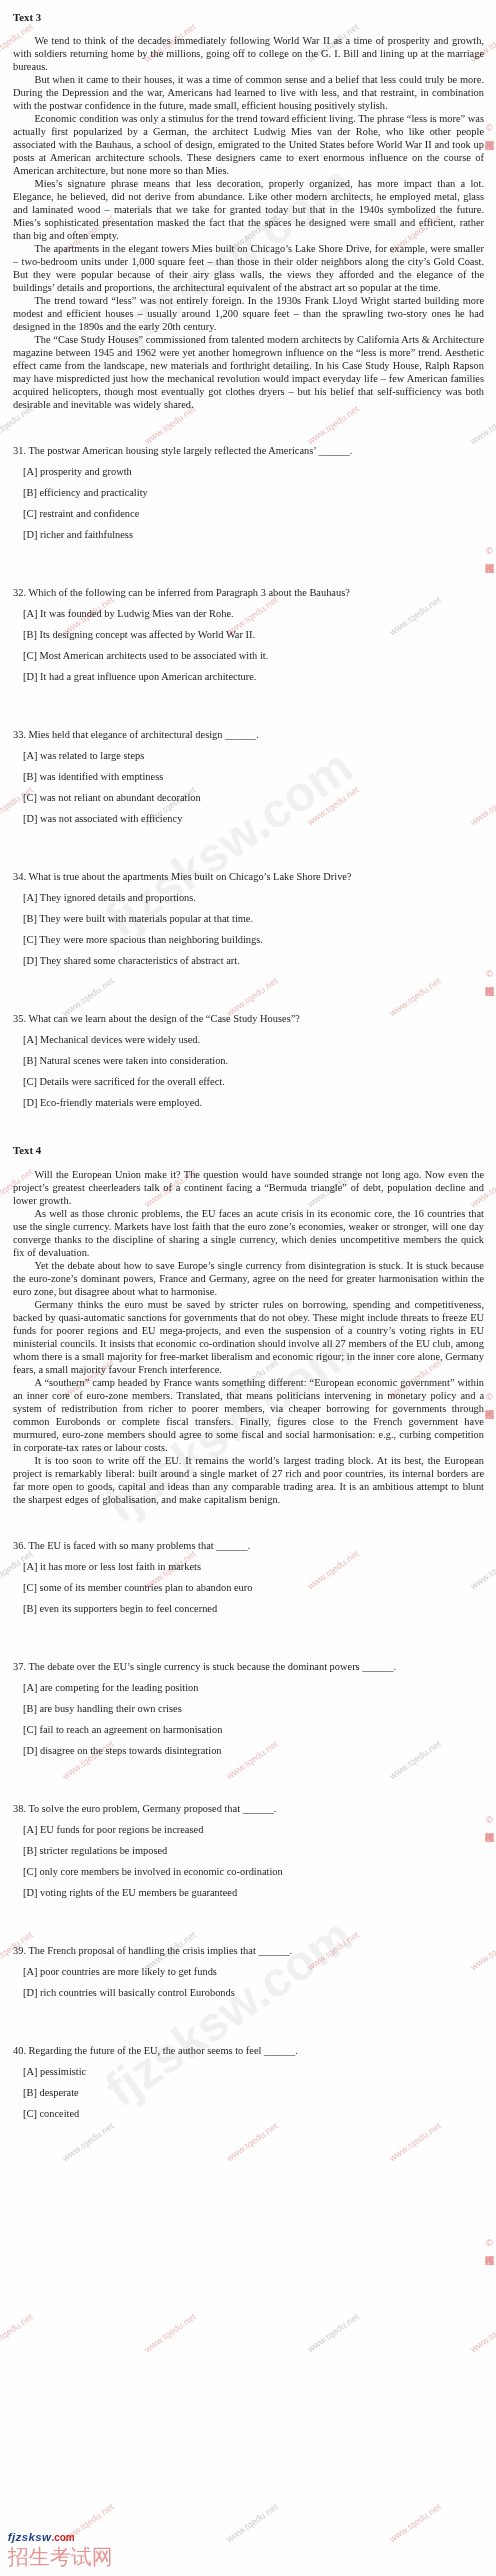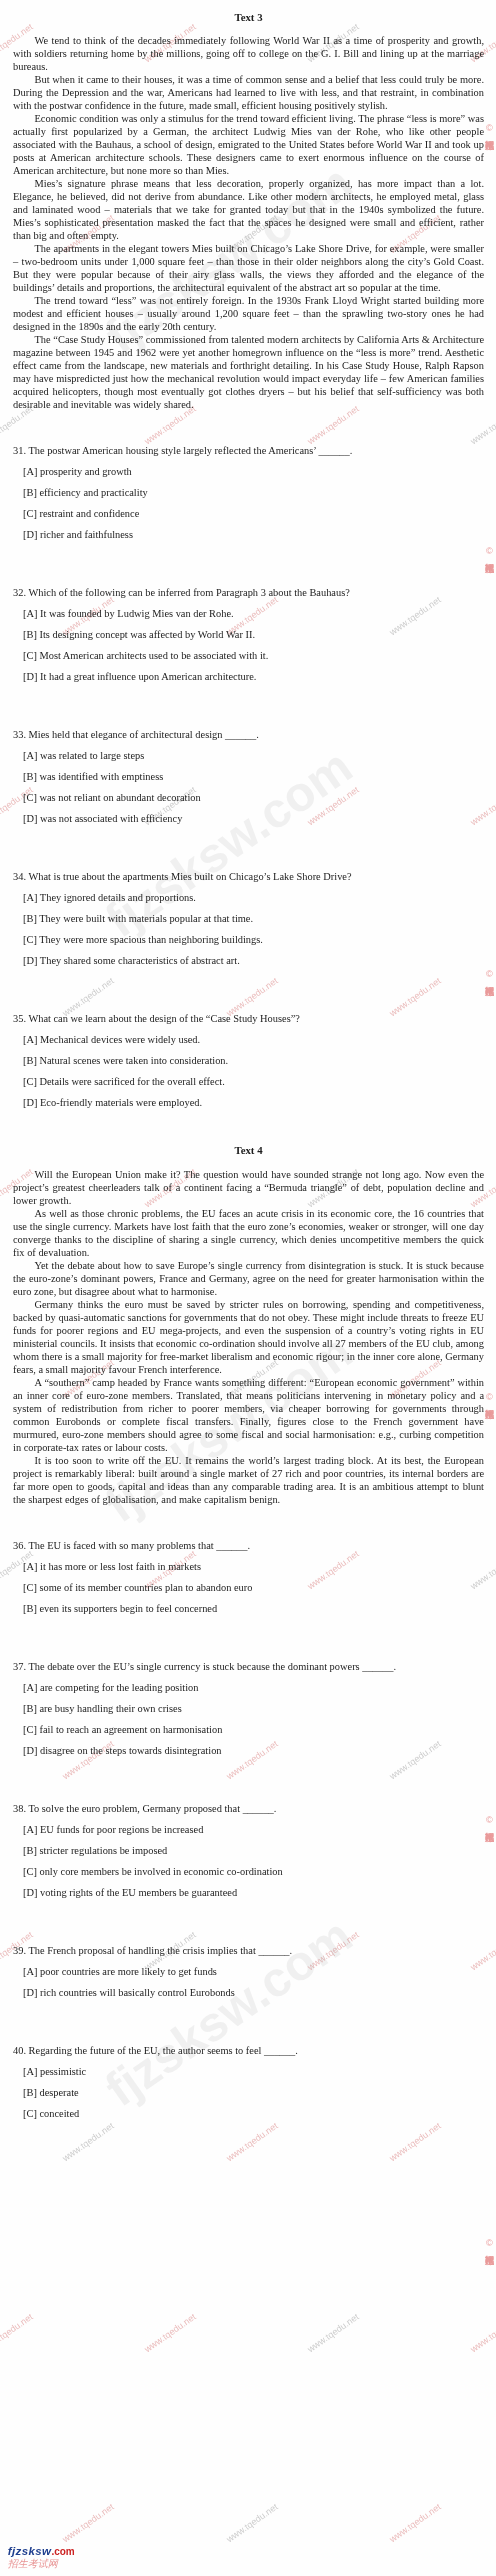--- a/index.html
+++ b/index.html
@@ -15,21 +15,20 @@
     color: #1c1c1c;
   }
   .content {
     position: relative;
     z-index: 2;
     padding: 9.2px 13px 0 13px;
     font-size: 10.4px;
     text-align: justify;
   }
   .section-heading {
-    text-align: center;
     font-weight: bold;
     font-size: 10.8px;
     line-height: 13px;
     margin: 1.5px 0 10.8px 0;
   }
   .heading-gap { margin-top: 31px; }
   .para {
     margin: 0;
     text-indent: 21.5px;
     line-height: 13px;
@@ -85,23 +84,22 @@
     font-size: 11.5px;
     color: #1f3f8f;
     letter-spacing: 0.4px;
   }
   .logo-suffix {
     font-weight: bold;
     font-size: 10px;
     color: #cc2222;
   }
   .logo-caption {
-    font-size: 10px;
+    font-size: 21px;
     color: rgba(215, 60, 60, 0.55);
-    font-style: italic;
     margin-top: -0.8px;
   }
 </style>
 </head>
 <body>
 
 <div class="page">
 
   <div class="watermark-layer">
       <span class="wm-small" style="left: -23px; top: 38px; color: rgb(214, 120, 120);">www.tqedu.net</span>

